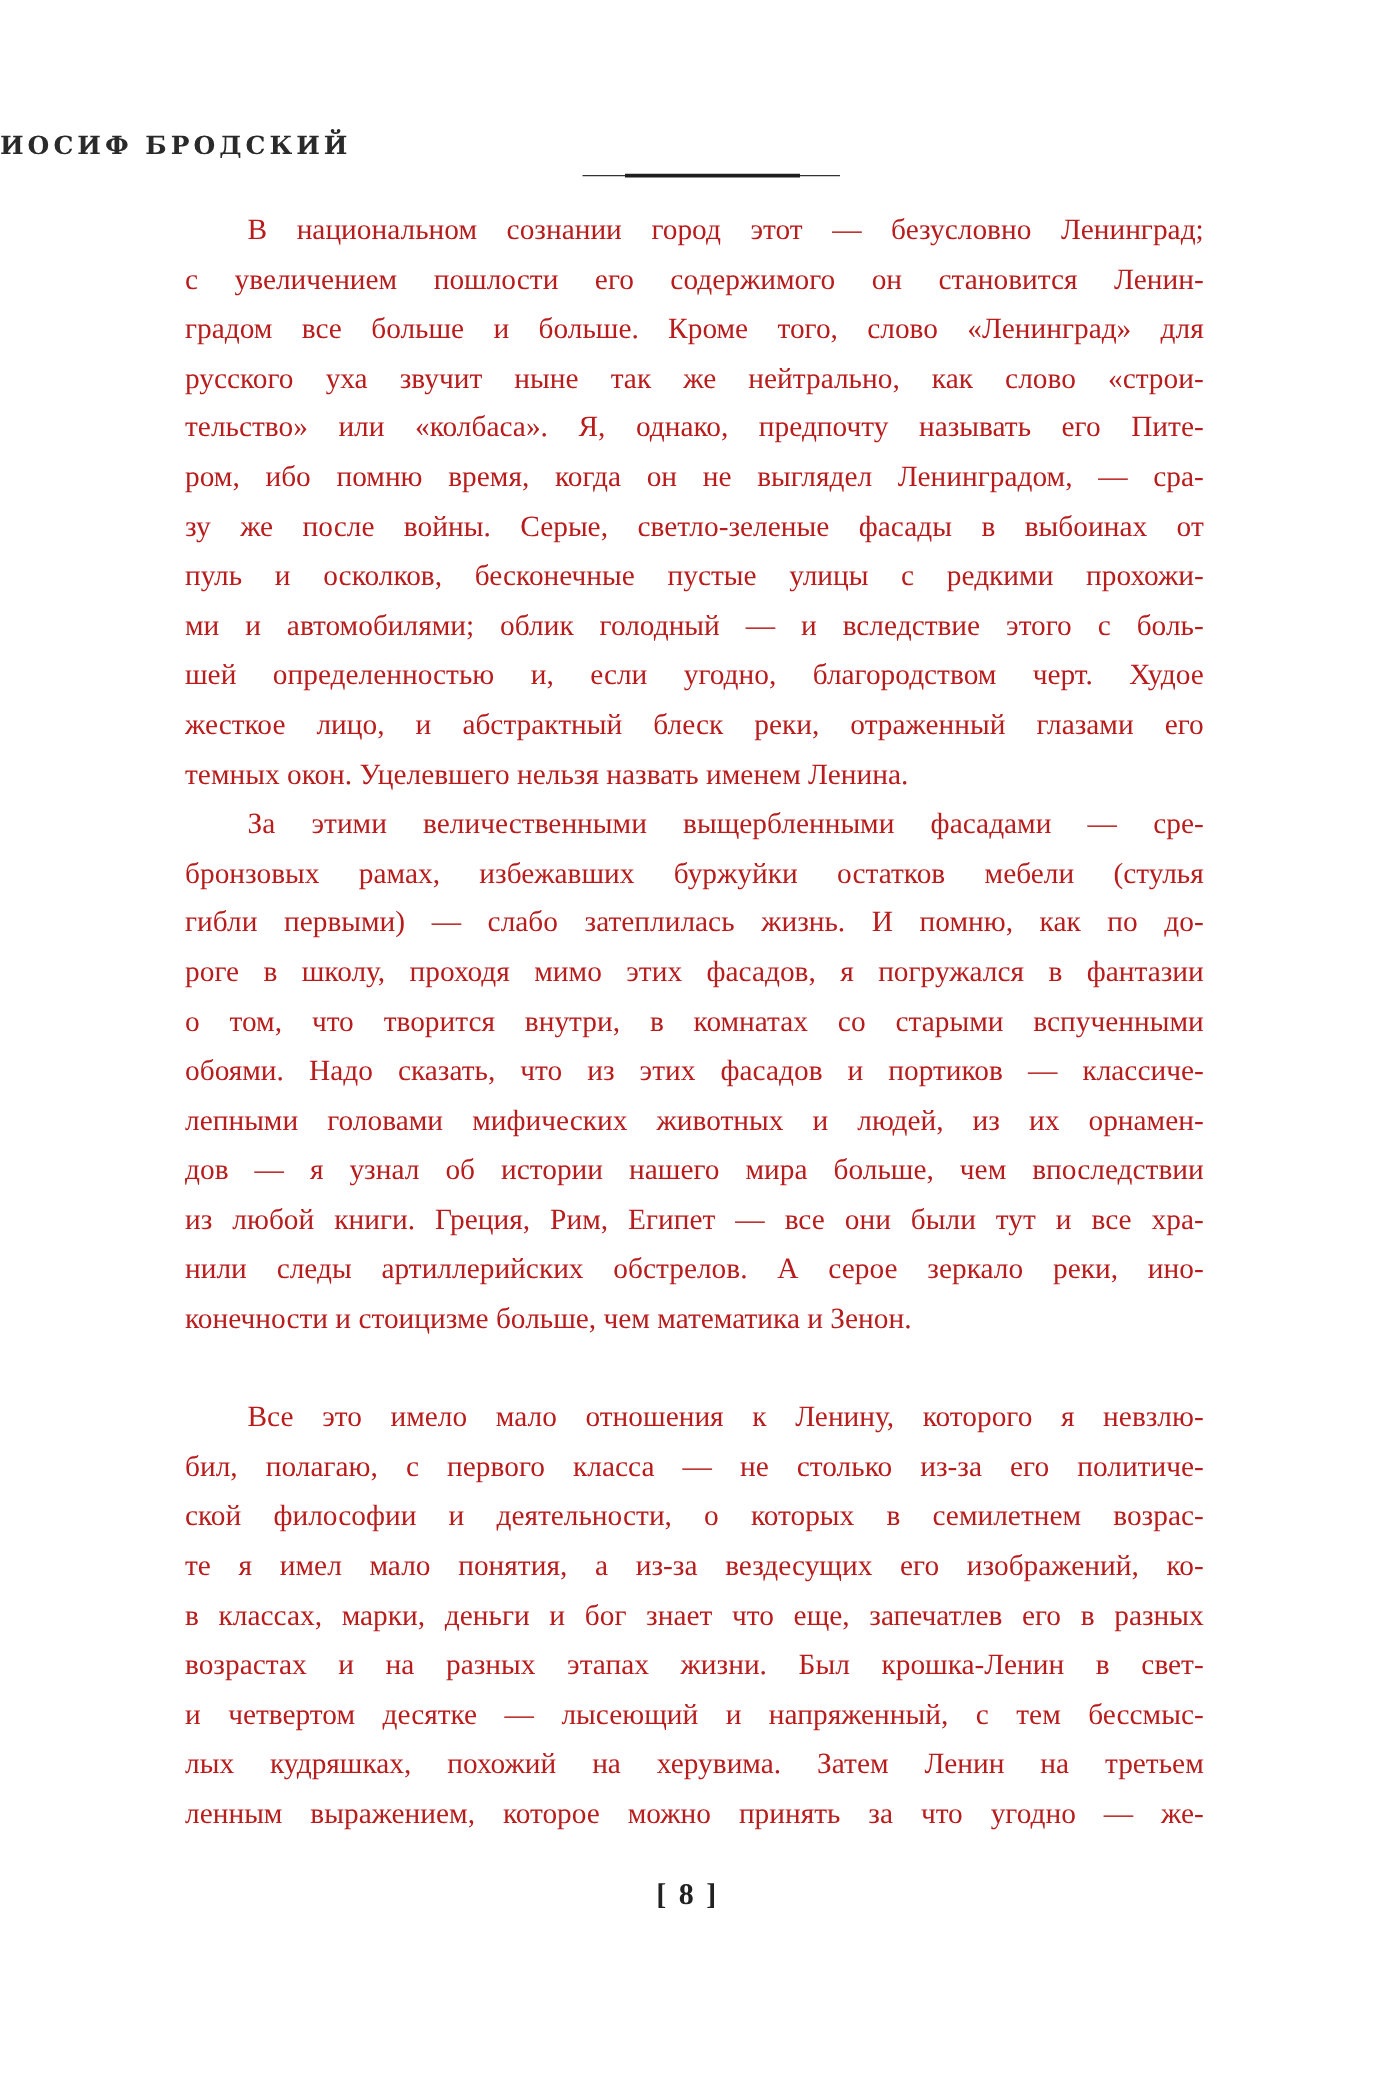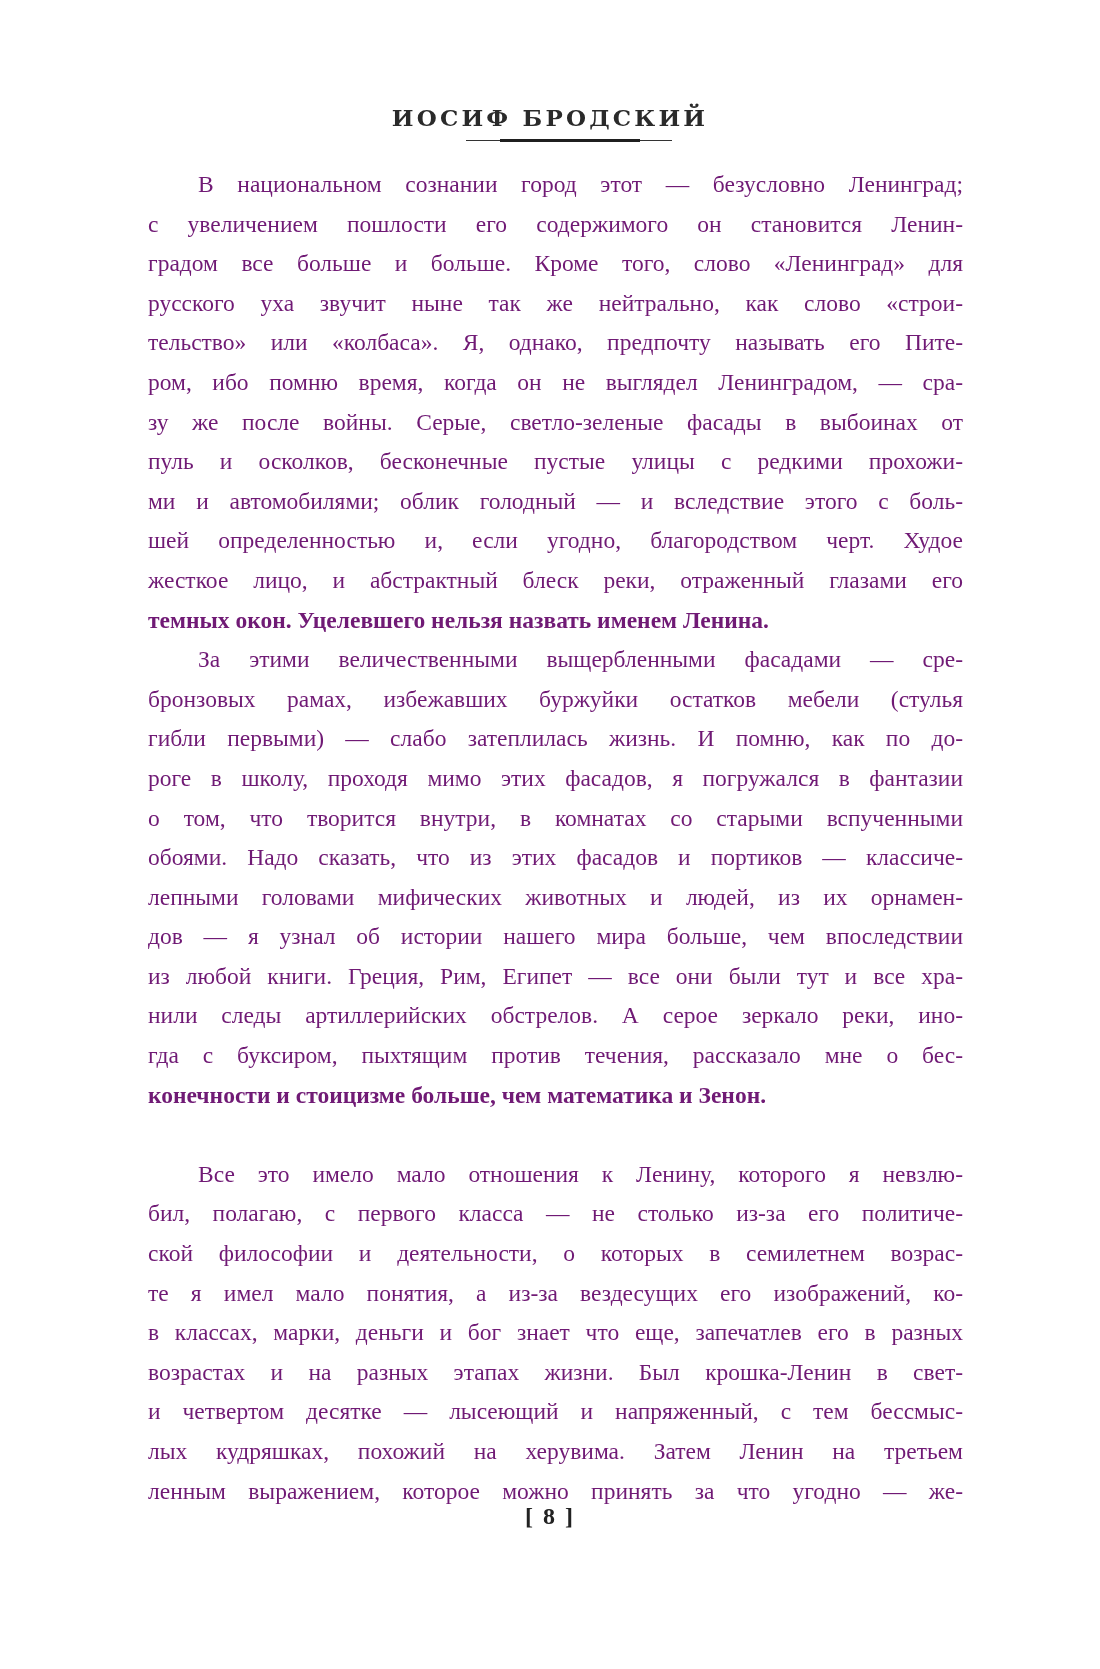--- a/index.html
+++ b/index.html
@@ -20,24 +20,24 @@
       left: 0; top: 0;
       width: 1100px;
       height: 1669px;
       background: #ffffff;
     }
     .running-head {
       position: absolute;
       top: 104px;
       left: 0;
       width: 1100px;
-      text-align: center;
+      text-align: left;
       font-family: "DejaVu Serif", "Liberation Serif", serif;
       font-weight: bold;
-      font-size: 23px;
+      font-size: 20px;
       letter-spacing: 3.2px;
       color: #2a2a2a;
     }
     .head-rule {
       position: absolute;
       top: 140px;
       left: 466px;
       width: 206px;
       height: 1px;
       background: #333;
@@ -58,28 +58,27 @@
     }
     .line {
       display: block;
       height: 39.6px;
       line-height: 39.6px;
       font-size: 23.5px;
       white-space: nowrap;
       text-align: justify;
       text-align-last: justify;
       font-family: "Liberation Serif", "DejaVu Serif", serif;
-      color: #701a75;
+      color: #b91c1c;
     }
     .line.indent {
       padding-left: 50px;
     }
     .line.last {
       text-align-last: left;
-      font-weight: bold;
     }
     .para-gap {
       display: block;
       height: 39.6px;
     }
     .folio {
       position: absolute;
       top: 1503px;
       left: 0;
       width: 1100px;
@@ -120,21 +119,20 @@
       <span class="line indent">За этими величественными выщербленными фасадами — сре-</span>
       <span class="line">бронзовых рамах, избежавших буржуйки остатков мебели (стулья</span>
       <span class="line">гибли первыми) — слабо затеплилась жизнь. И помню, как по до-</span>
       <span class="line">роге в школу, проходя мимо этих фасадов, я погружался в фантазии</span>
       <span class="line">о том, что творится внутри, в комнатах со старыми вспученными</span>
       <span class="line">обоями. Надо сказать, что из этих фасадов и портиков — классиче-</span>
       <span class="line">лепными головами мифических животных и людей, из их орнамен-</span>
       <span class="line">дов — я узнал об истории нашего мира больше, чем впоследствии</span>
       <span class="line">из любой книги. Греция, Рим, Египет — все они были тут и все хра-</span>
       <span class="line">нили следы артиллерийских обстрелов. А серое зеркало реки, ино-</span>
-      <span class="line">гда с буксиром, пыхтящим против течения, рассказало мне о бес-</span>
       <span class="line last">конечности и стоицизме больше, чем математика и Зенон.</span>
     </div>
     <span class="para-gap"></span>
 
     <div>
       <span class="line indent">Все это имело мало отношения к Ленину, которого я невзлю-</span>
       <span class="line">бил, полагаю, с первого класса — не столько из-за его политиче-</span>
       <span class="line">ской философии и деятельности, о которых в семилетнем возрас-</span>
       <span class="line">те я имел мало понятия, а из-за вездесущих его изображений, ко-</span>
       <span class="line">в классах, марки, деньги и бог знает что еще, запечатлев его в разных</span>

